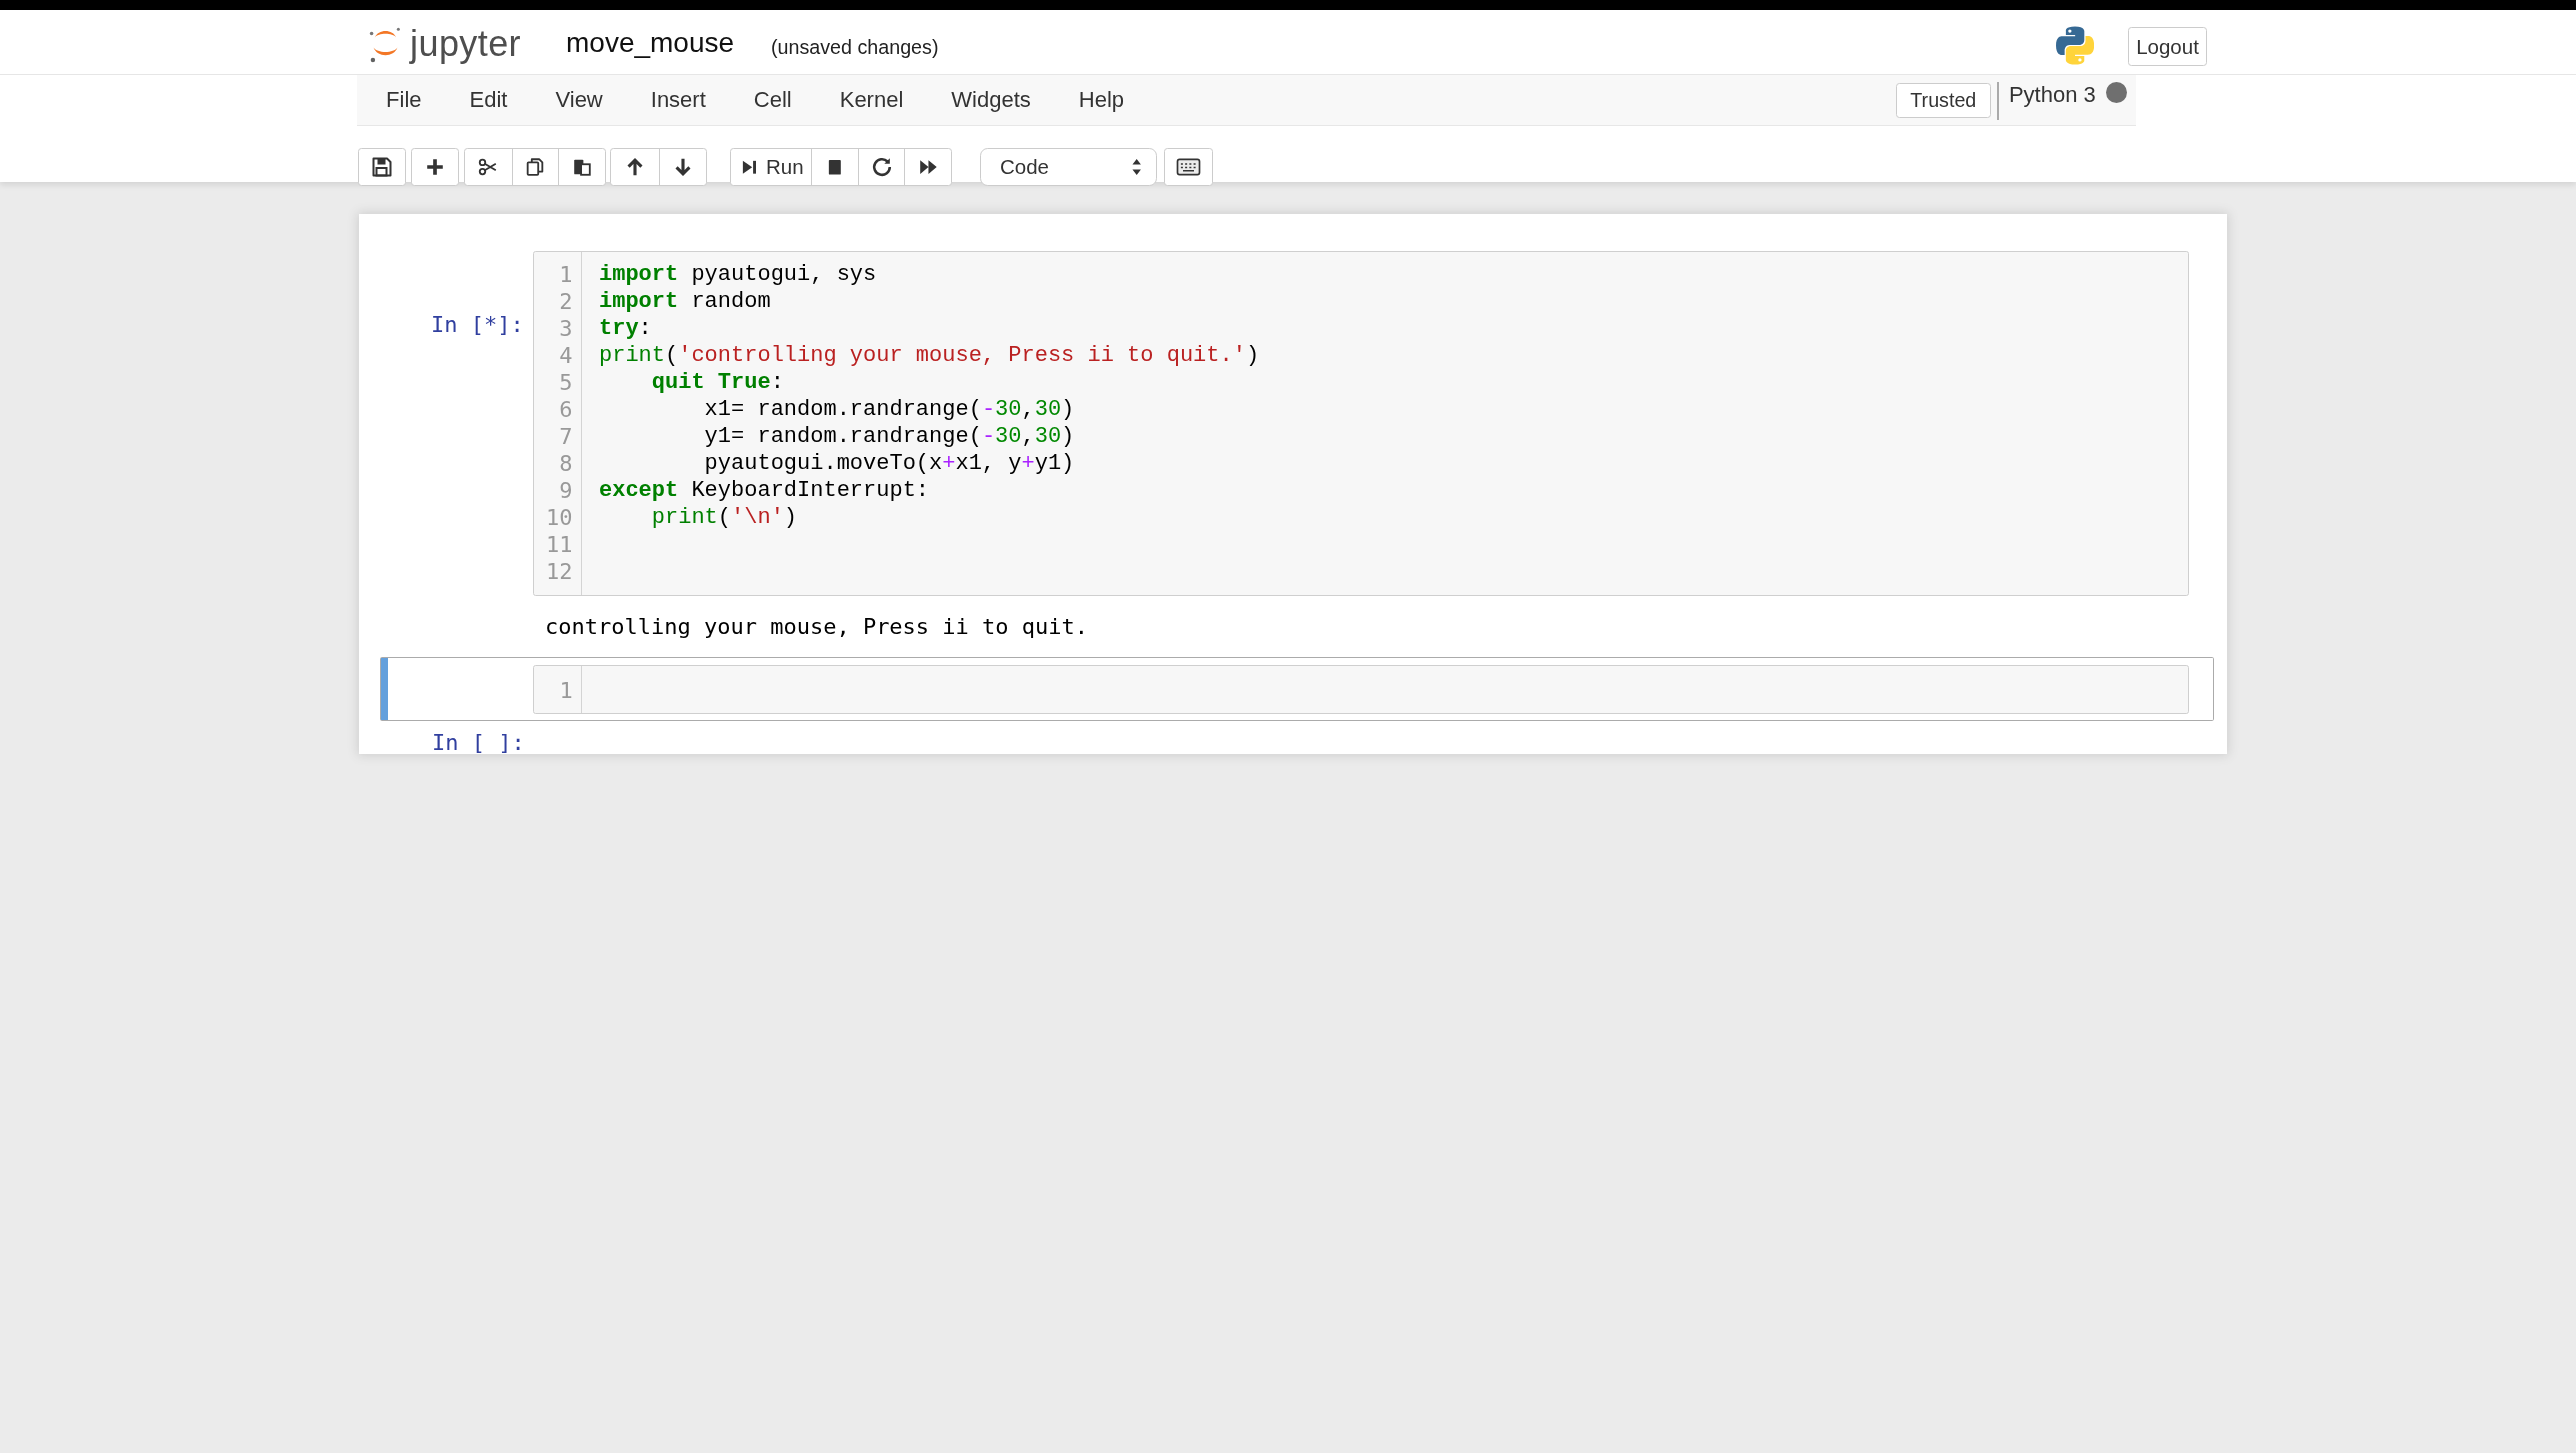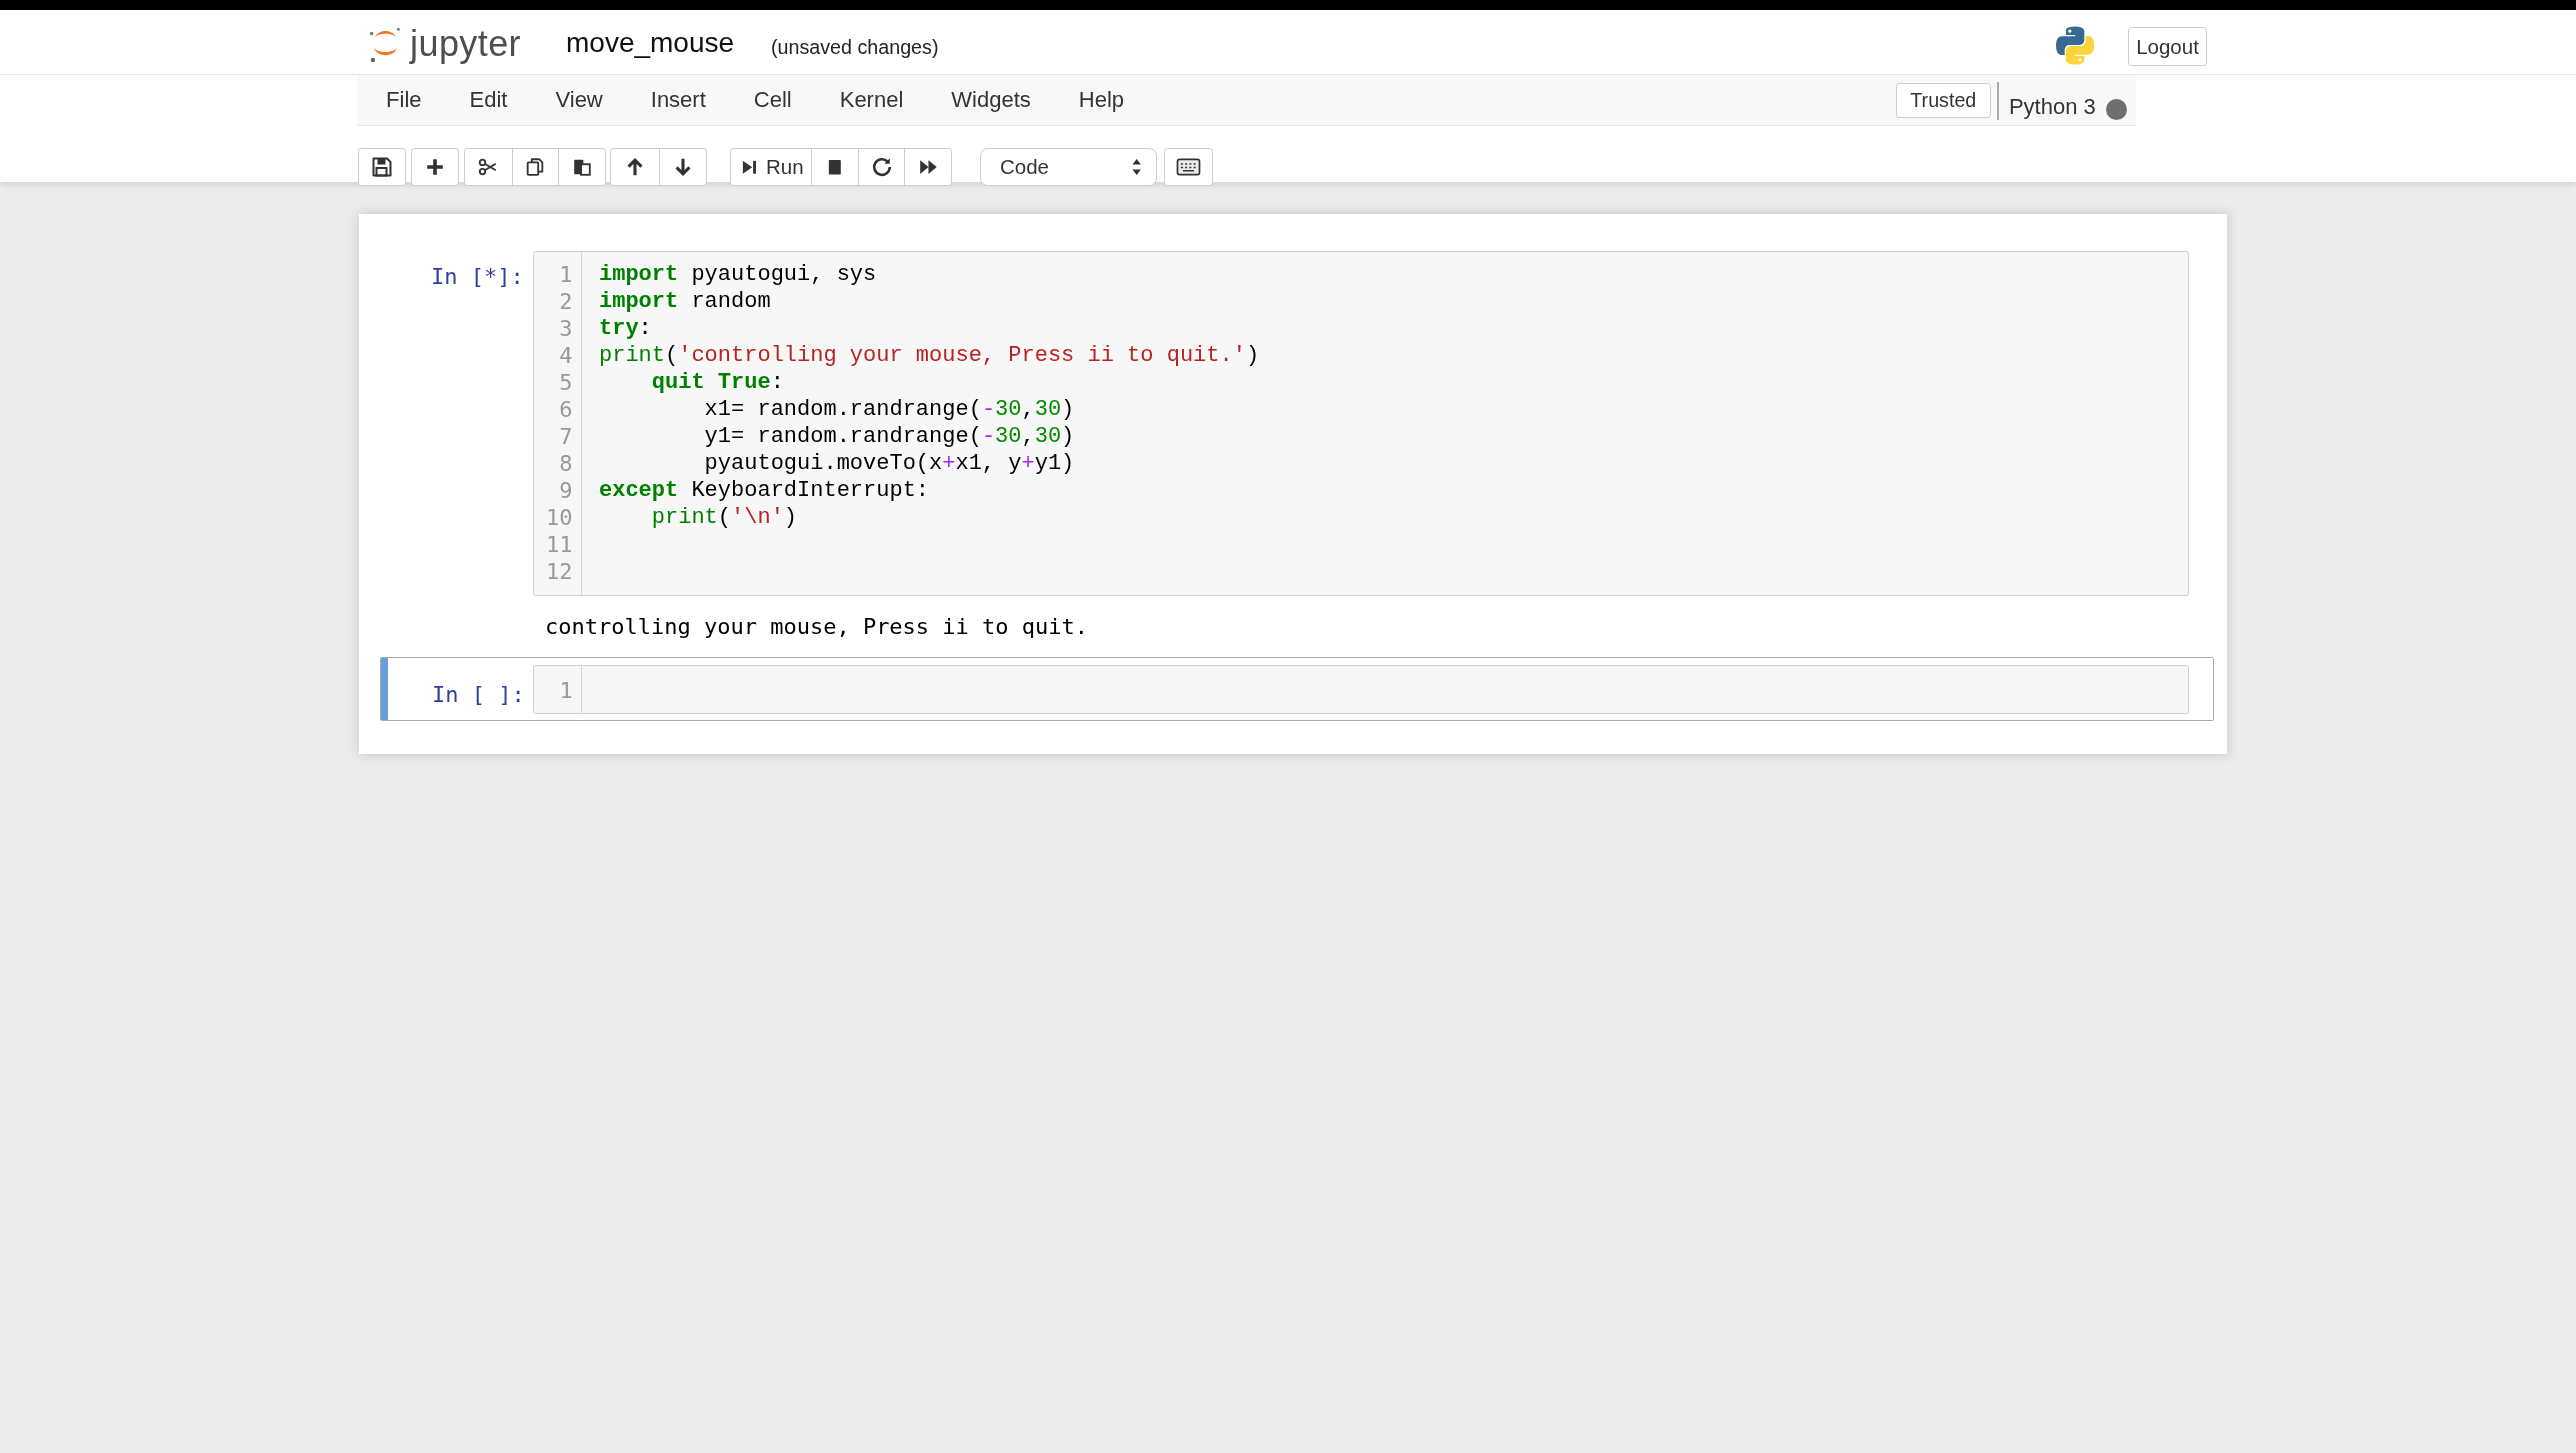--- a/index.html
+++ b/index.html
@@ -24,21 +24,21 @@
             border:0.9px solid #ccc; border-radius:3.4px; font-size:20.5px; color:#333;
             font-family:"Liberation Sans", sans-serif; cursor:pointer; }
 
   
   #menubar { position:absolute; left:357px; top:65px; width:1779px; height:51px;
              background:#F8F8F8; border-bottom:0.9px solid #E7E7E7; }
   #menu-items { display:flex; align-items:center; height:100%; padding-left:5.1px; list-style:none; }
   .menu-item { padding:0 24px; font-size:22px; color:#333; line-height:50px; cursor:pointer; }
   #trusted { position:absolute; right:145px; top:7.7px; height:35px; padding:0 13.7px; background:#fff;
              border:0.9px solid #ccc; border-radius:3.4px; font-size:19.7px; color:#333; line-height:33px; cursor:pointer; }
-  #kernel-area { position:absolute; right:8.6px; top:6.8px; height:38px; display:flex; align-items:flex-end; gap:10.3px; }
+  #kernel-area { position:absolute; right:8.6px; top:6.8px; height:38px; display:flex; align-items:flex-start; gap:10.3px; }
   #kernel-divider { width:1.7px; height:38px; background:#aaa; }
   #kernel-name { font-size:22px; color:#333; }
   #kernel-indicator { width:21.4px; height:21.4px; border-radius:50%; background:#6F6F6F; }
 
   
   #toolbar { position:absolute; left:0; top:116px; width:2576px; height:56px; background:#fff; }
   .tbtn, .tgroup { position:absolute; top:22px; height:38px; background:#fff; border:0.9px solid #ccc;
                    border-radius:3.4px; display:flex; align-items:center; justify-content:center; }
   .tbtn { cursor:pointer; }
   .tgroup { padding:0; }
@@ -49,21 +49,21 @@
   #cell-type { position:absolute; left:960px; top:22px; width:177px; height:38px; background:#fff;
                border:0.9px solid #ccc; border-radius:7.7px; display:flex; align-items:center; cursor:pointer;margin-left:20px; }
   #cell-type-label { font-size:20.5px; color:#333; padding-left:19px; flex:1; }
   #cell-type svg { margin-right:12px; }
 
   
   #card { position:absolute; left:359px; top:214px; width:1868px; height:540px; background:#fff;
           box-shadow:0 0 10.3px 0.9px rgba(87,87,87,0.20); }
 
   .prompt { position:absolute; left:21.4px; width:152px; text-align:right; padding-right:8.6px;
-            font-family:"DejaVu Sans Mono", monospace; font-size:22px; color:#303F9F; white-space:pre; }
+            font-family:"DejaVu Sans Mono", monospace; font-size:22px; color:#303F9F; white-space:pre;margin-top:48px; }
   .editor { position:absolute; left:174px; width:1656px; background:#F7F7F7; border:0.9px solid #CFCFCF;
             border-radius:2.6px; display:flex; cursor:text; }
   .gutter { width:48px; padding:8.6px 8.6px 0 0; text-align:right; border-right:0.9px solid #D4D4D4; }
   .gutter .ln { font-family:"DejaVu Sans Mono", monospace; font-size:22px; line-height:27px; color:#999; }
   .code { flex:1; padding:8.6px 0 0 17px; }
   .cl { font-family:Liberation Mono, monospace; font-size:22px; line-height:27px; white-space:pre; min-height:27px; color:#000; }
   .tok-kw { color:#008000; font-weight:bold; }
   .tok-bi { color:#008000; }
   .tok-str { color:#BA2121; }
   .tok-num { color:#008800; }

